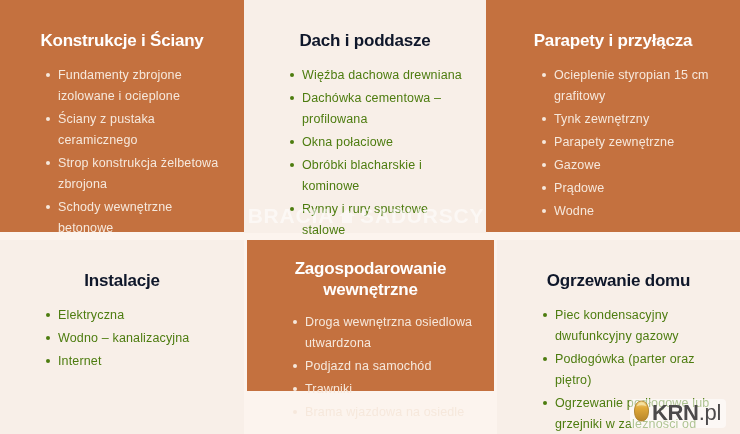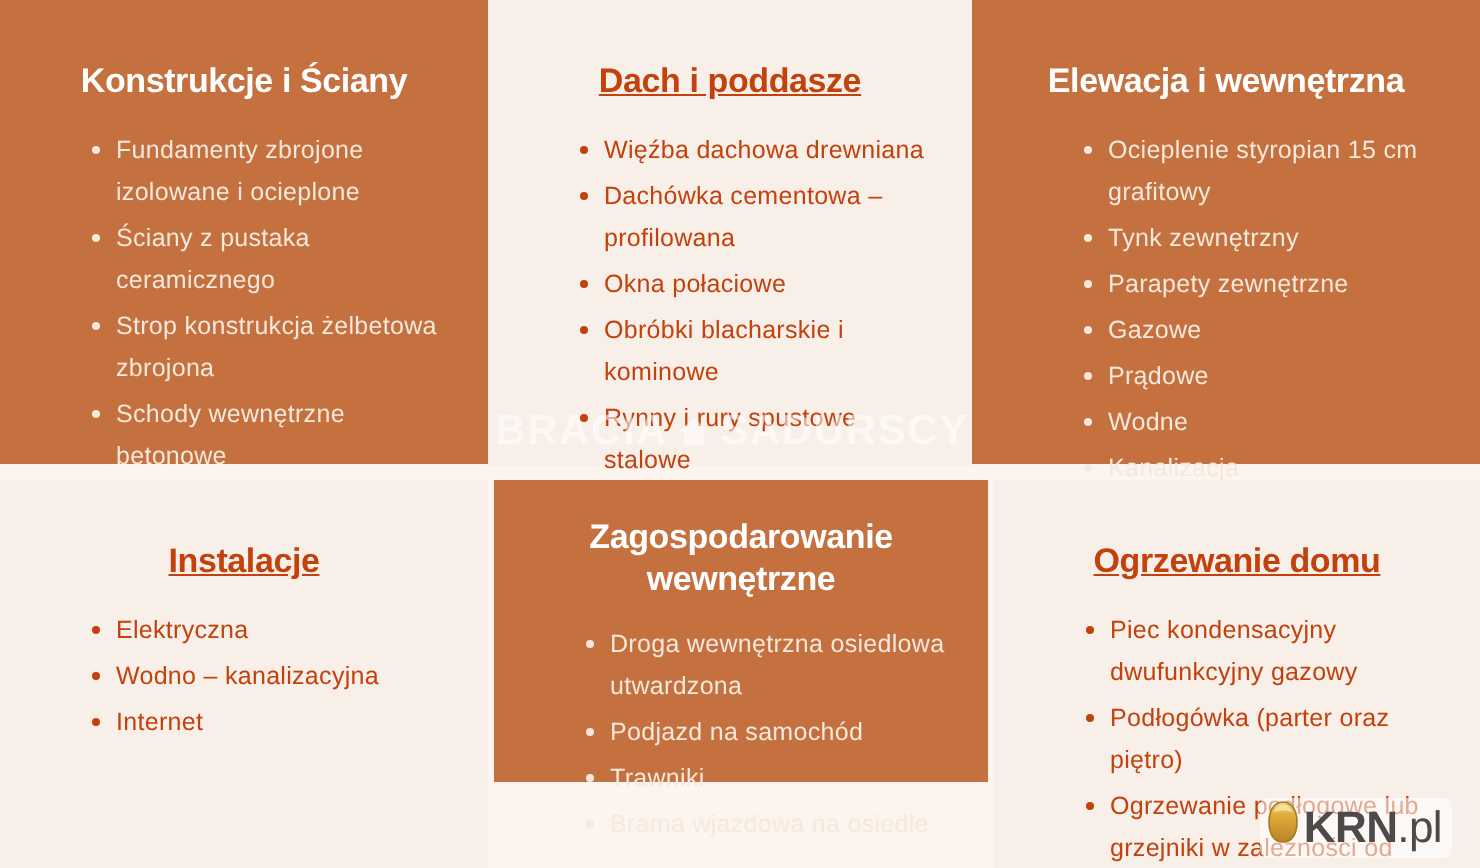--- a/index.html
+++ b/index.html
@@ -25,33 +25,33 @@
   .panel-title{
     margin:30px 0 14px 0;
     text-align:center;
     font-size:17px;
     font-weight:700;
     letter-spacing:-0.2px;
     line-height:21px;
   }
   #p4 .panel-title{margin-top:18px;margin-bottom:12px;}
   .orange .panel-title{color:#ffffff;}
-  .cream .panel-title{color:#c2410c;text-decoration:underline;}
+  .cream .panel-title{color:#0f172a;}
 
   ul.feature-list{
     list-style:none;
     margin:0 0 0 26px;
     padding:0;
     font-size:12.5px;
     letter-spacing:0.15px;
     line-height:21px;
   }
   #p2 ul.feature-list{margin-left:36px;}
   .orange ul.feature-list{color:#f6e8dc;}
-  .cream ul.feature-list{color:#c2410c;}
+  .cream ul.feature-list{color:#4d7c0f;}
   ul.feature-list li{
     position:relative;
     padding-left:14px;
     margin-bottom:2px;
   }
   ul.feature-list li::before{
     content:"";
     position:absolute;
     left:2px;top:8px;
     width:4px;height:4px;
@@ -114,29 +114,28 @@
         <li>Dachówka cementowa – profilowana</li>
         <li>Okna połaciowe</li>
         <li>Obróbki blacharskie i kominowe</li>
         <li>Rynny i rury spustowe stalowe</li>
         <li>Docieplenie dachu</li>
         <li>Wykończenie płyty karton – gips</li>
       </ul>
   </section>
 
   <section id="p2" class="panel orange">
-    <h2 class="panel-title">Elewacja i wewnętrzna</h2>
+    <h2 class="panel-title">Parapety i przyłącza</h2>
     <ul class="feature-list">
         <li>Ocieplenie styropian 15 cm grafitowy</li>
         <li>Tynk zewnętrzny</li>
         <li>Parapety zewnętrzne</li>
         <li>Gazowe</li>
         <li>Prądowe</li>
         <li>Wodne</li>
-        <li>Kanalizacja</li>
       </ul>
   </section>
 
   <section id="p3" class="panel cream">
     <h2 class="panel-title">Instalacje</h2>
     <ul class="feature-list">
         <li>Elektryczna</li>
         <li>Wodno – kanalizacyjna</li>
         <li>Internet</li>
       </ul>

